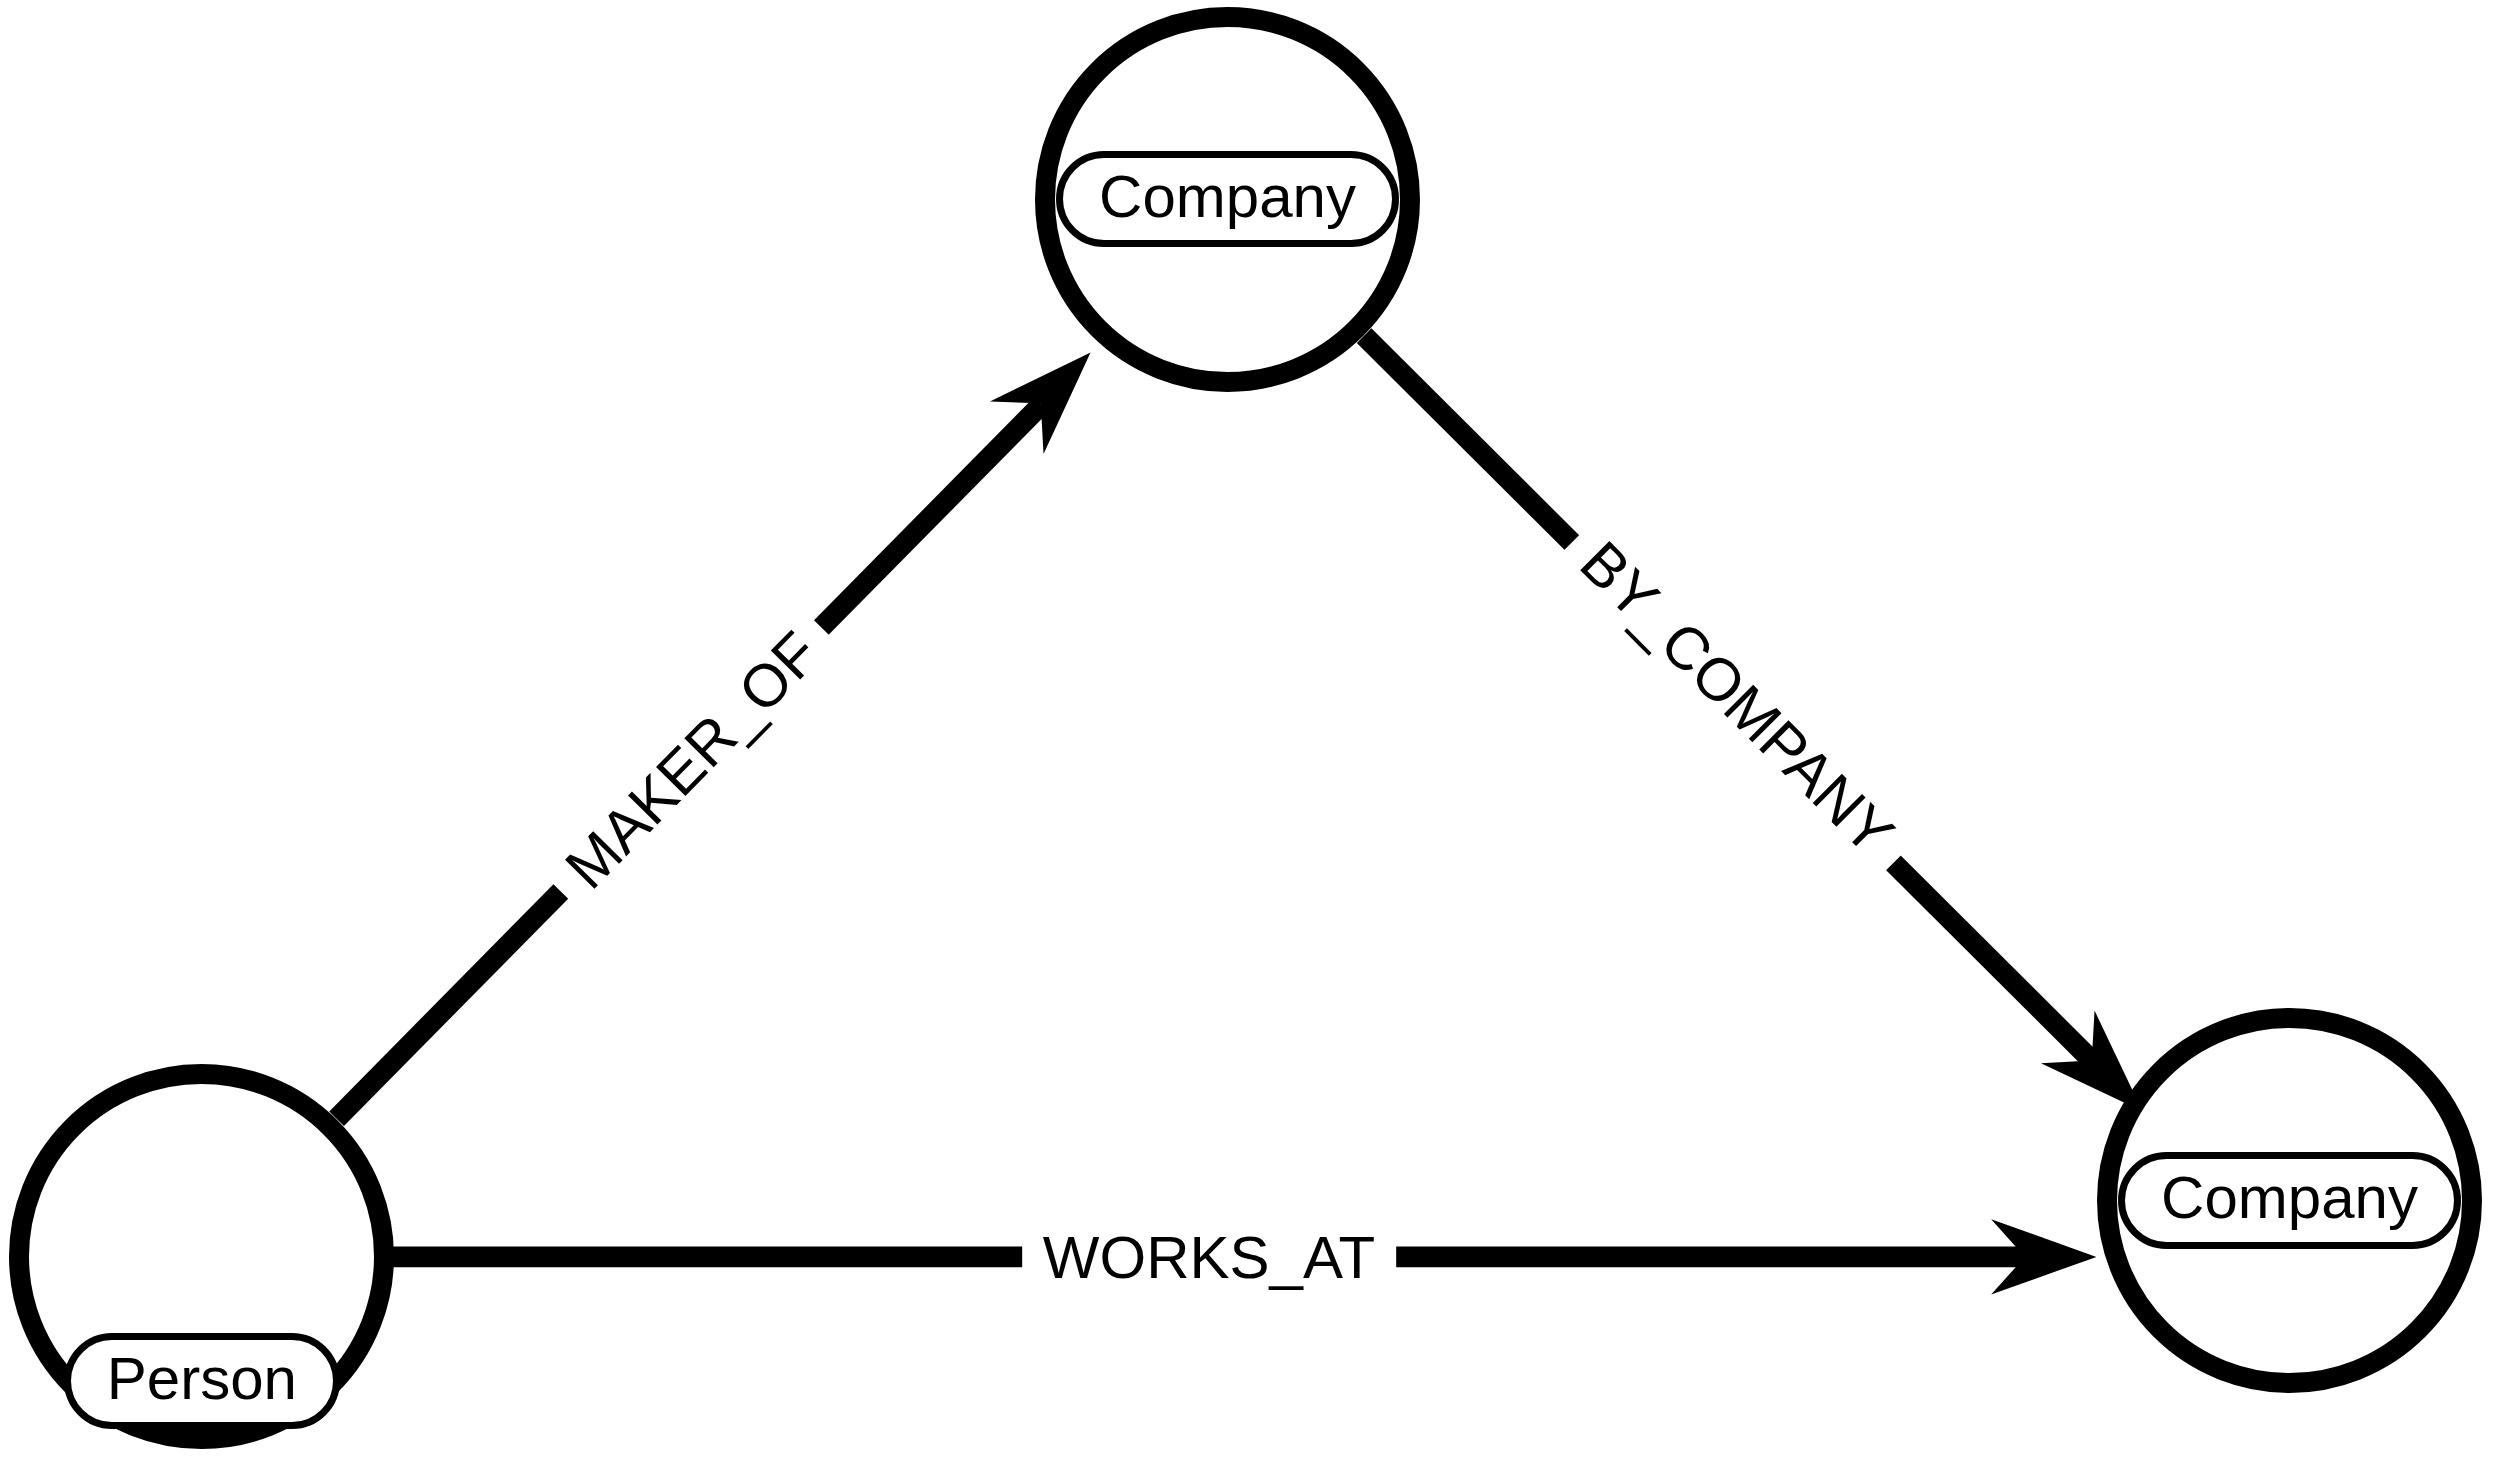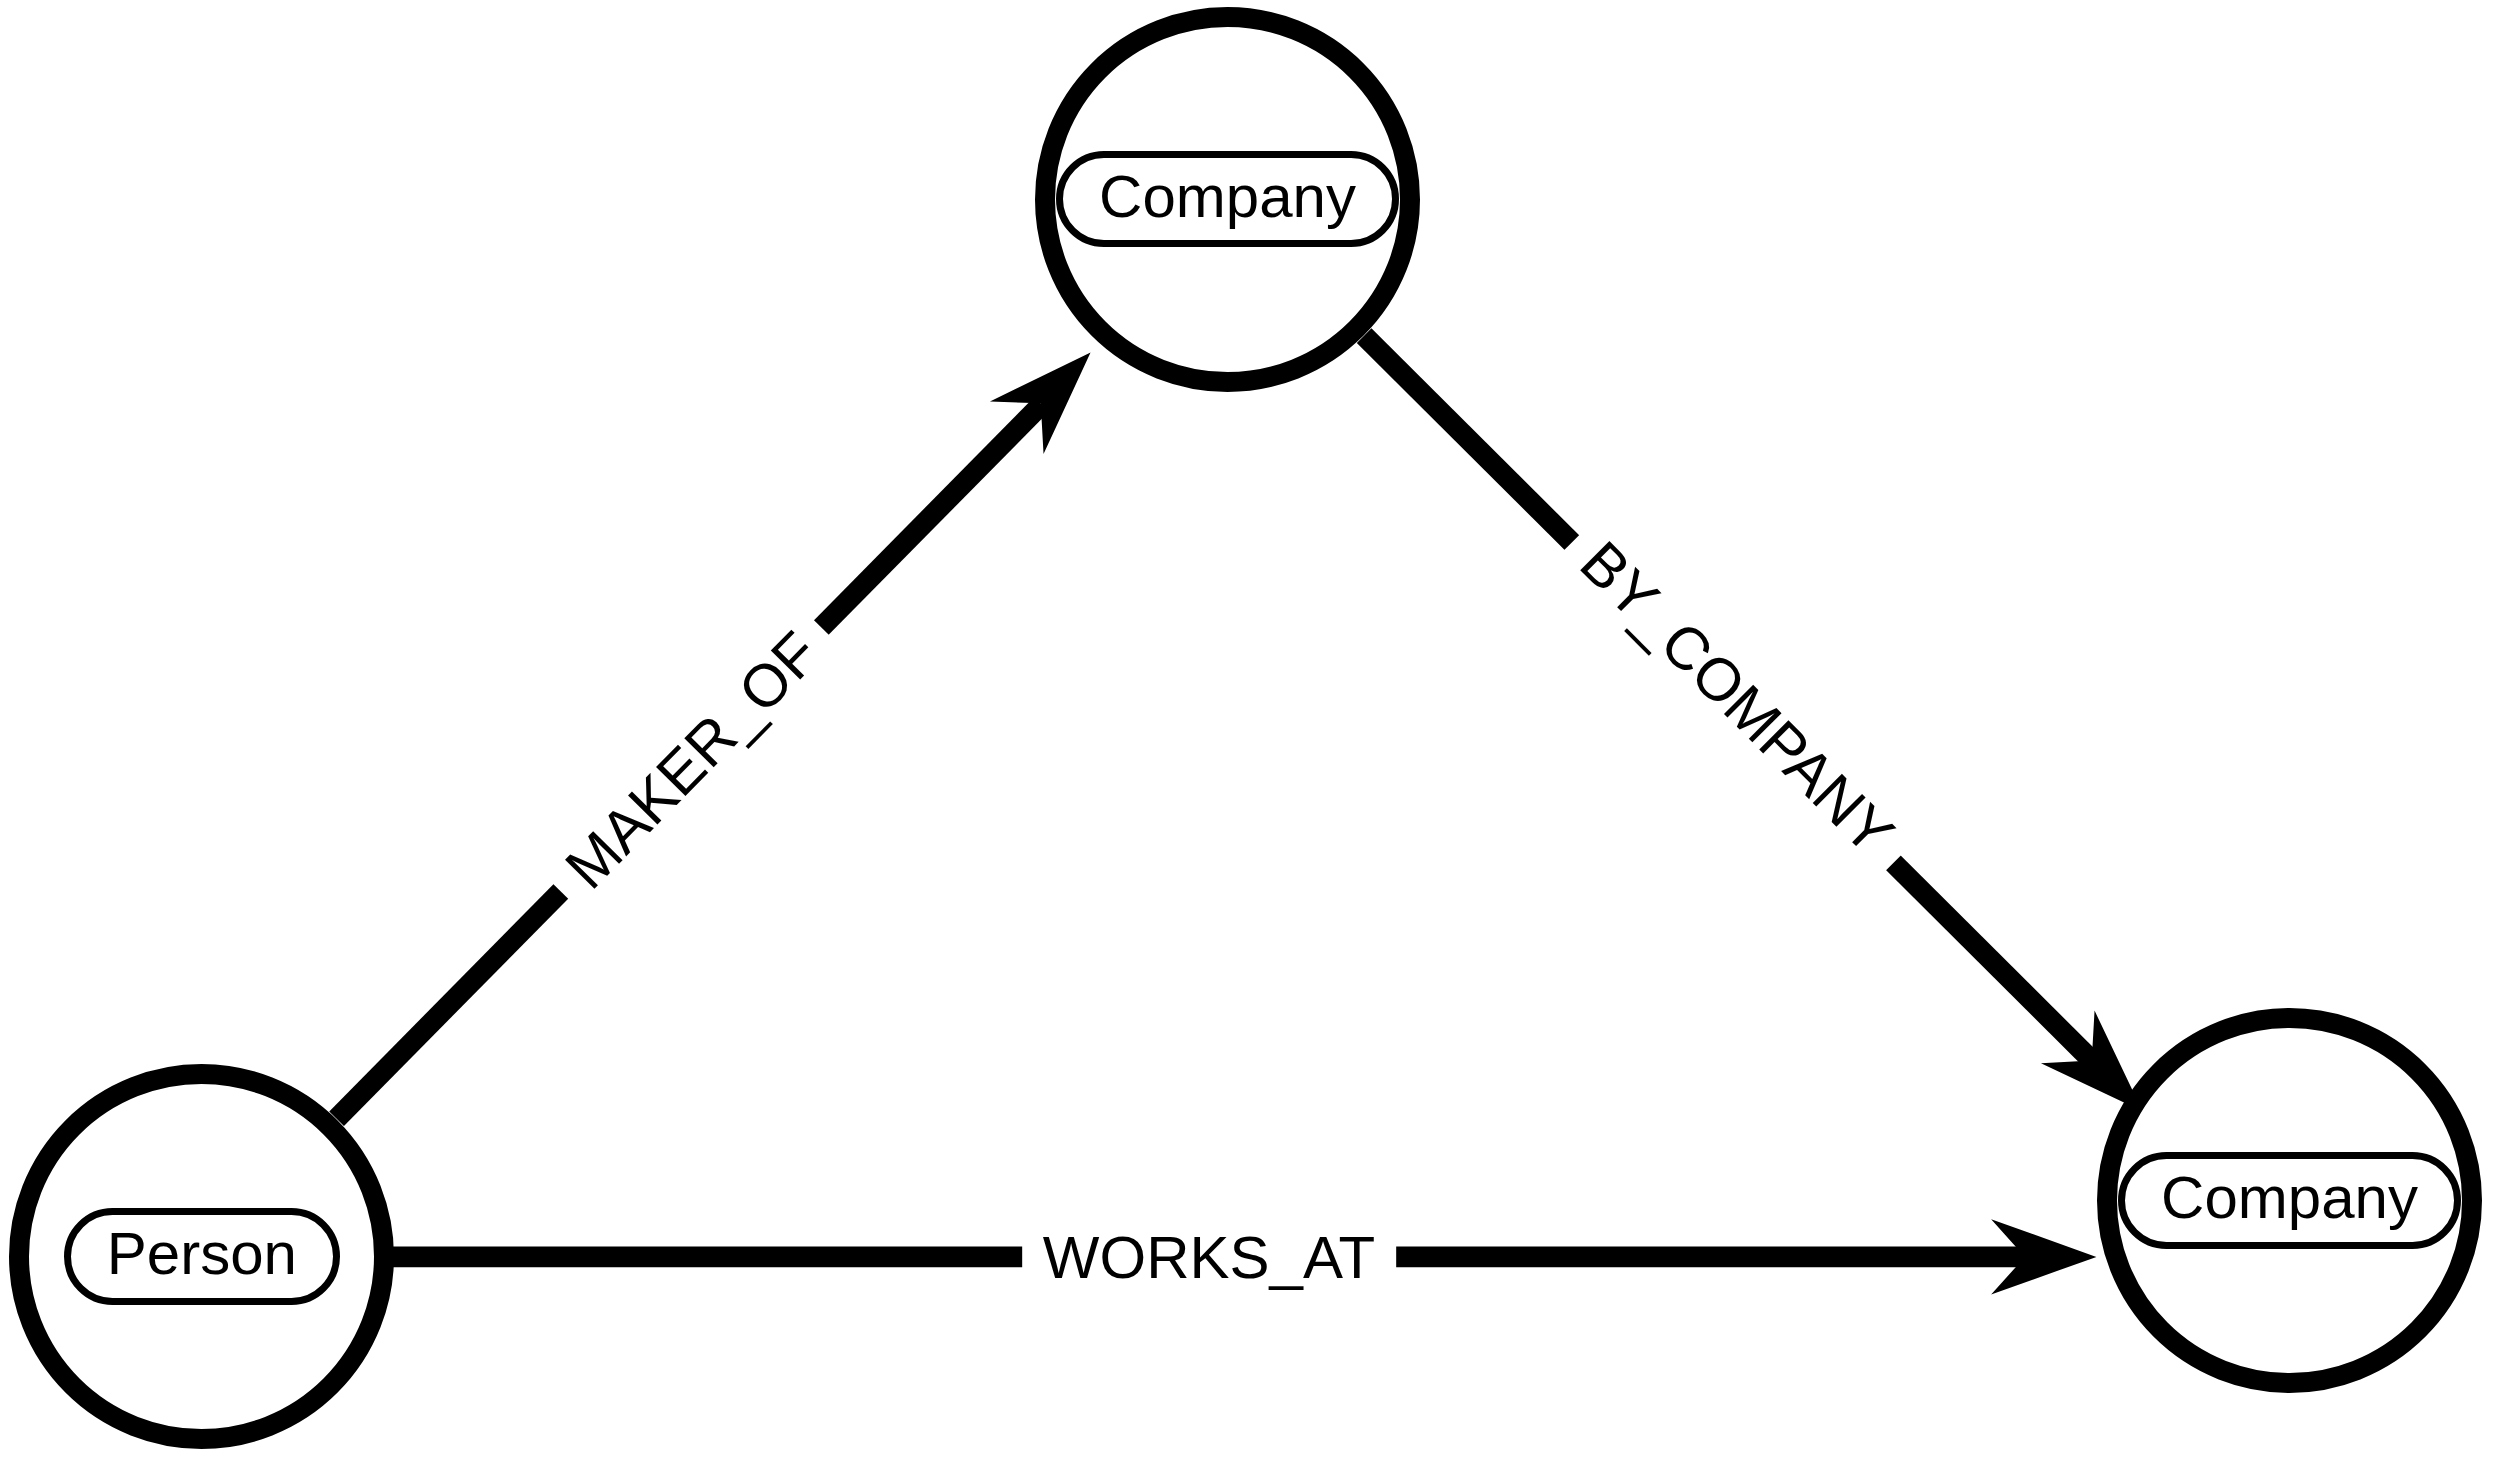--- a/index.html
+++ b/index.html
@@ -59,21 +59,21 @@
     left: 1735px;
     top: 700px;
     transform: translate(-50%, -50%) rotate(45deg);
   }
   .edge-label.works-at {
     left: 1209px;
     top: 1260px;
     transform: translate(-50%, -50%);
   }
   .node.product { left: 1035px; top: 6.6px; }
-  .node.person  { left: 9.4px;   top: 1064px; }
+  .node.person  { left: 9.4px;   top: 1064px; align-items: flex-end; }
   .node.company { left: 2097px; top: 1008px; }
 </style>
 </head>
 <body>
 
 <div class="canvas">
 
   <svg class="edges" width="2512" height="1459" viewBox="0 0 2672 1552">
 
     <line x1="358" y1="1190" x2="1108" y2="430" stroke="#000000" stroke-width="22"></line>

